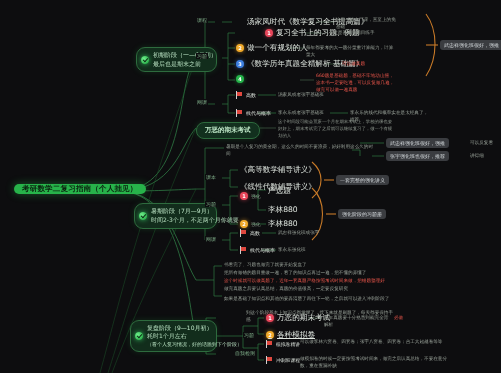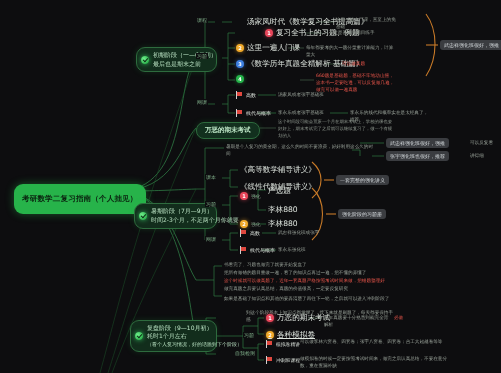--- a/index.html
+++ b/index.html
@@ -14,21 +14,21 @@
   #canvas{position:absolute;inset:0;width:501px;height:373px;}
   svg.edges{position:absolute;left:0;top:0;width:501px;height:373px;pointer-events:none;}
 
   .node{position:absolute;white-space:nowrap;}
 
   
   .pill{
     background:#27b34a;
     color:#0b2410;
     border-radius:9px;
-    padding:10px 8px;
+    padding:0 8px;
     font-size:7.5px;
     font-weight:bold;
     letter-spacing:.2px;
     box-shadow:0 0 8px rgba(39,179,74,.45);
   }
   .pill-dark{
     background:#122d1c;
     border:1px solid #2e6b3e;
     color:#bfe8c8;
     border-radius:9px;
@@ -242,21 +242,21 @@
   <div class="node note" style="left:336px;top:17px;width:62px;">这里一遍人门课，直至上的免基础</div>
 
   <div class="node leaf big" style="left:236px;top:28px;padding-left:29px;">
     <span class="badge b1">1</span>
     <span>复习全书上的习题、例题</span>
   </div>
   <div class="node note" style="left:324px;top:30px;width:60px;">只不过是基础的题目练手</div>
 
   <div class="node leaf big" style="left:236px;top:43px;">
     <span class="badge b2">2</span>
-    <span>这里一遍人门课</span>
+    <span>做一个有规划的人</span>
   </div>
   <div class="node note" style="left:306px;top:45px;width:88px;">每年都要考的大一题分量重计算能力，计算量大</div>
 
   <div class="node leaf big" style="left:236px;top:59px;">
     <span class="badge b3">3</span>
     <span>《数学历年真题全精解析 基础篇》</span>
   </div>
   <div class="node note" style="left:342px;top:61px;width:50px;">
     <span class="hl">可以做真题</span>
   </div>

